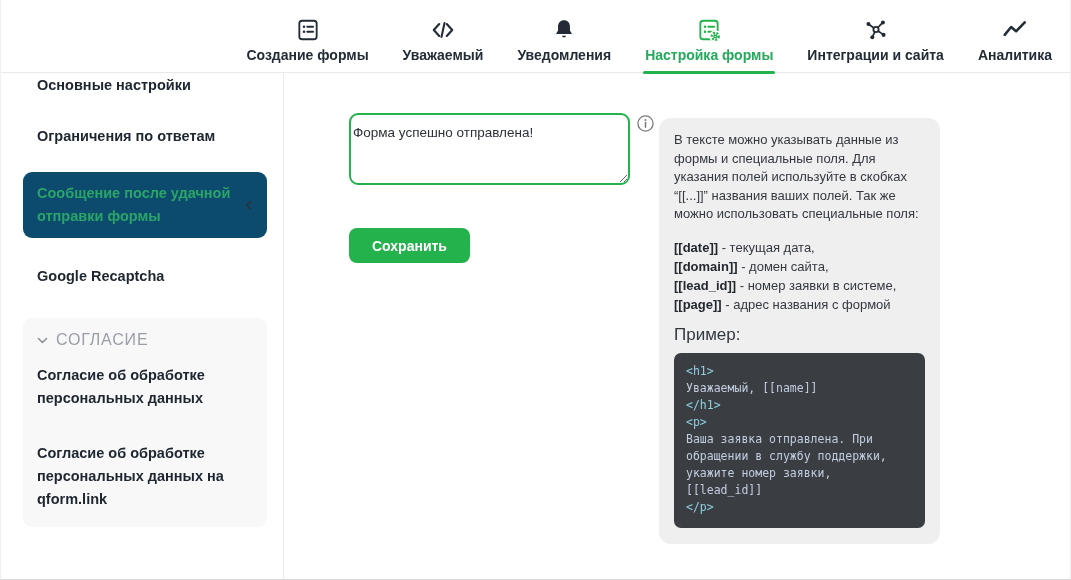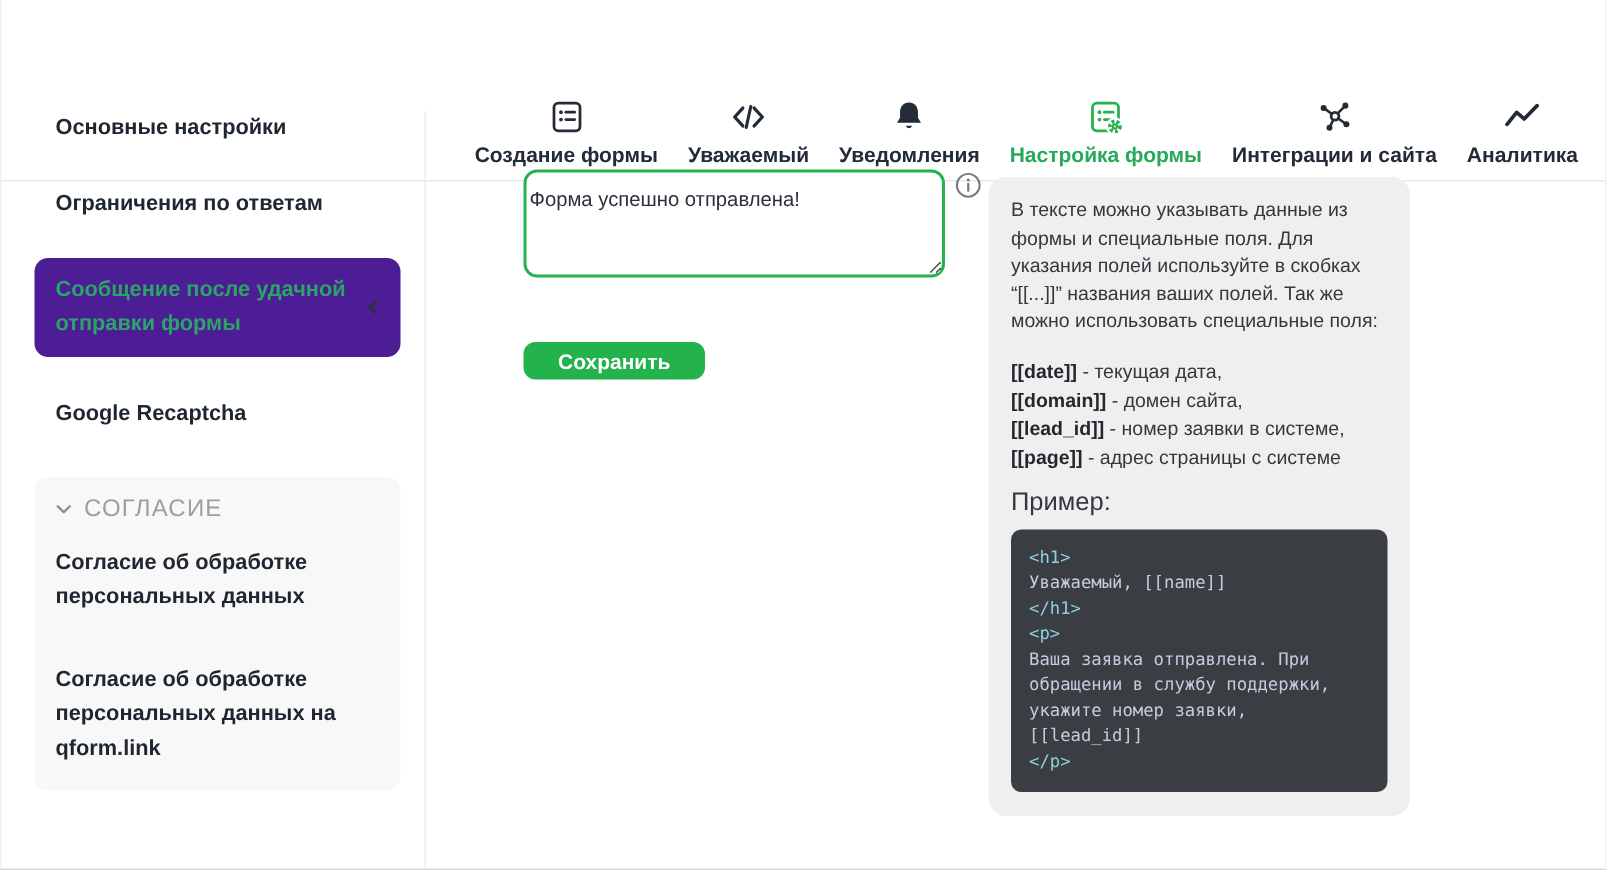--- a/index.html
+++ b/index.html
@@ -10,21 +10,21 @@
     position: relative; width: 1071px; height: 580px; background: #fff;
     border-left: 1px solid #efefef; border-right: 1px solid #efefef;
     border-bottom: 1px solid #d9d9d9; overflow: hidden;
   }
 
   
   .topnav {
     position: absolute; top: 0; left: 0; right: 0; height: 73px;
     border-bottom: 1px solid #e9e9e9;
     display: flex; justify-content: flex-end; align-items: flex-end;
-    gap: 20px; padding-right: 18px; margin-top: 48px;
+    gap: 34px; padding-right: 18px;
   }
   .tab {
     position: relative; display: flex; flex-direction: column; align-items: center;
     gap: 4px; padding-bottom: 9px; cursor: pointer;
   }
   .tab .tab-label { font-size: 14px; font-weight: 700; color: #222b36; white-space: nowrap; }
   .tab.active .tab-label { color: #27a95c; }
   .tab .underline { display: none; }
   .tab.active .underline {
     display: block; position: absolute; bottom: -2px; left: -2px; right: -2px;
@@ -40,21 +40,21 @@
   .main { position: absolute; top: 74px; left: 284px; right: 0; bottom: 0; }
 
   
   .side-item {
     margin: 0 20px 0 36px; font-size: 14.5px; font-weight: 700; line-height: 23px;
     color: #1e2630; cursor: pointer;
   }
   .side-item + .side-item { margin-top: 28px; }
   .side-item-active {
     position: relative; margin: 24px 16px 0 22px; padding: 10px 30px 10px 14px;
-    background: #4c1d95; border-radius: 9px; cursor: pointer;
+    background: #0c4a6e; border-radius: 9px; cursor: pointer;
   }
   .side-item-active .label { color: #2aa567; font-size: 14.5px; font-weight: 700; line-height: 23px; }
   .side-item-active .chev { position: absolute; right: 12px; top: 50%; transform: translateY(-50%); display: flex; }
   .side-item-plain { margin-top: 27px; }
 
   .side-section {
     margin: 30px 16px 0 22px; background: #f8f8f8; border-radius: 9px;
     padding: 13px 14px 16px 14px;
   }
   .side-section-head { display: flex; align-items: center; gap: 8px; cursor: pointer; }
@@ -69,21 +69,21 @@
 
   
   .message-area {
     position: absolute; left: 64px; top: 39px; width: 281px; height: 72px;
     border: 2px solid #23b24c; border-radius: 9px; padding: 9px 2px;
     font-family: "Liberation Sans", sans-serif; font-size: 13.5px; color: #2b313a;
     resize: both; outline: none; background: #fff; line-height: 1.4;
   }
   .info-icon { position: absolute; left: 351px; top: 40px; cursor: pointer; display: flex; }
   .save-btn {
-    position: absolute; left: 64px; top: 154px; height: 25px; padding: 0 23px;
+    position: absolute; left: 64px; top: 154px; height: 35px; padding: 0 23px;
     background: #23b24c; color: #fff; font-family: "Liberation Sans", sans-serif;
     font-size: 14px; font-weight: 700; border: none; border-radius: 8px; cursor: pointer;
   }
 
   
   .help-panel {
     position: absolute; left: 374px; top: 44px; width: 281px;
     background: #efefef; border-radius: 12px; padding: 13px 15px 16px 15px;
   }
   .help-intro { font-size: 13px; line-height: 18.5px; color: #33383f; }
@@ -233,21 +233,21 @@
 
     <button class="save-btn">Сохранить</button>
 
     <div class="help-panel">
       <div class="help-intro">В тексте можно указывать данные из формы и специальные поля. Для указания полей используйте в скобках “[[...]]” названия ваших полей. Так же можно использовать специальные поля:</div>
 
       <div class="token-list">
         <div><b>[[date]]</b><span> - текущая дата,</span></div>
         <div><b>[[domain]]</b><span> - домен сайта,</span></div>
         <div><b>[[lead_id]]</b><span> - номер заявки в системе,</span></div>
-        <div><b>[[page]]</b><span> - адрес страницы с системе</span></div>
+        <div><b>[[page]]</b><span> - адрес названия с формой</span></div>
       </div>
 
       <div class="example-label">Пример:</div>
 
       <div class="code-block">
         <div class="code-line tag">&lt;h1&gt;</div>
         <div class="code-line">Уважаемый, [[name]]</div>
         <div class="code-line tag">&lt;/h1&gt;</div>
         <div class="code-line tag">&lt;p&gt;</div>
         <div class="code-line">Ваша заявка отправлена. При обращении в службу поддержки, укажите номер заявки, [[lead_id]]</div>

